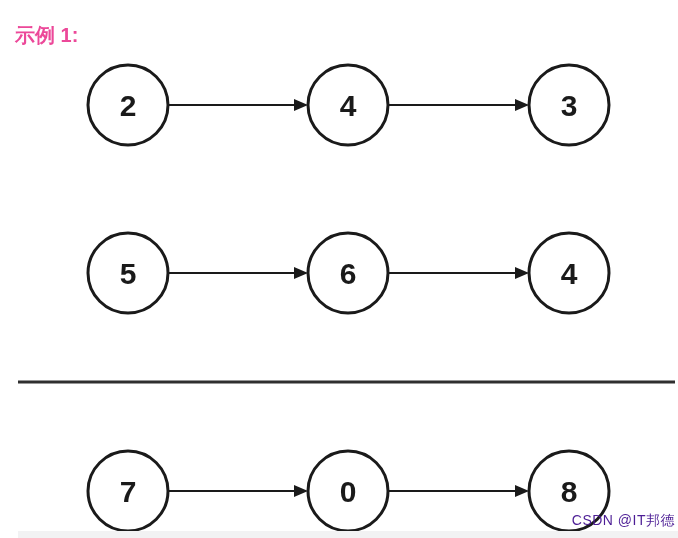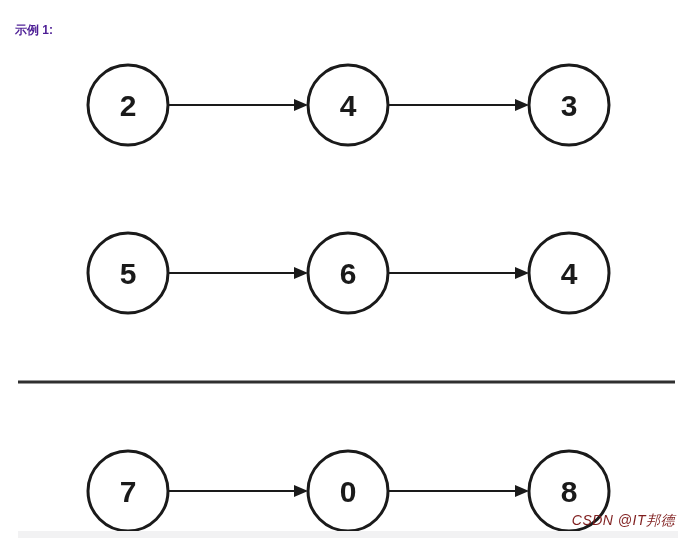--- a/index.html
+++ b/index.html
@@ -12,23 +12,23 @@
     position: relative;
     width: 678px;
     height: 538px;
     background: #ffffff;
     overflow: hidden;
   }
   .example-label {
     position: absolute;
     left: 15px;
     top: 22px;
-    font-size: 12px;
+    font-size: 20px;
     font-weight: bold;
-    color: #4c1d95;
+    color: #ec4899;
   }
   .diagram-svg {
     position: absolute;
     left: 0;
     top: 0;
   }
   .diagram-svg text {
     font-family: "Liberation Sans", "DejaVu Sans", sans-serif;
   }
   .watermark {
@@ -82,17 +82,17 @@
         <line x1="169" y1="491" x2="294" y2="491" stroke="#1a1a1a" stroke-width="2" marker-end="url(#arrowhead)"></line>
         <circle cx="348" cy="491" r="40" fill="#ffffff" stroke="#1a1a1a" stroke-width="3"></circle>
         <text x="348" y="491" dy="0.36em" text-anchor="middle" fill="#1a1a1a" font-size="30" font-weight="bold">0</text>
         <line x1="389" y1="491" x2="515" y2="491" stroke="#1a1a1a" stroke-width="2" marker-end="url(#arrowhead)"></line>
         <circle cx="569" cy="491" r="40" fill="#ffffff" stroke="#1a1a1a" stroke-width="3"></circle>
         <text x="569" y="491" dy="0.36em" text-anchor="middle" fill="#1a1a1a" font-size="30" font-weight="bold">8</text>
         <line x1="18" y1="382" x2="675" y2="382" stroke="#2f2f2f" stroke-width="3"></line>
       </g>
   </svg>
 
-  <div class="watermark" style="color: #7f1d1d; font-style: italic;">CSDN @IT邦德</div>
+  <div class="watermark" style="color: #4c1d95;">CSDN @IT邦德</div>
 
   <div class="footer-strip" style="background: rgb(242, 242, 243);"></div>
 
 </div>
 
 </body></html>

